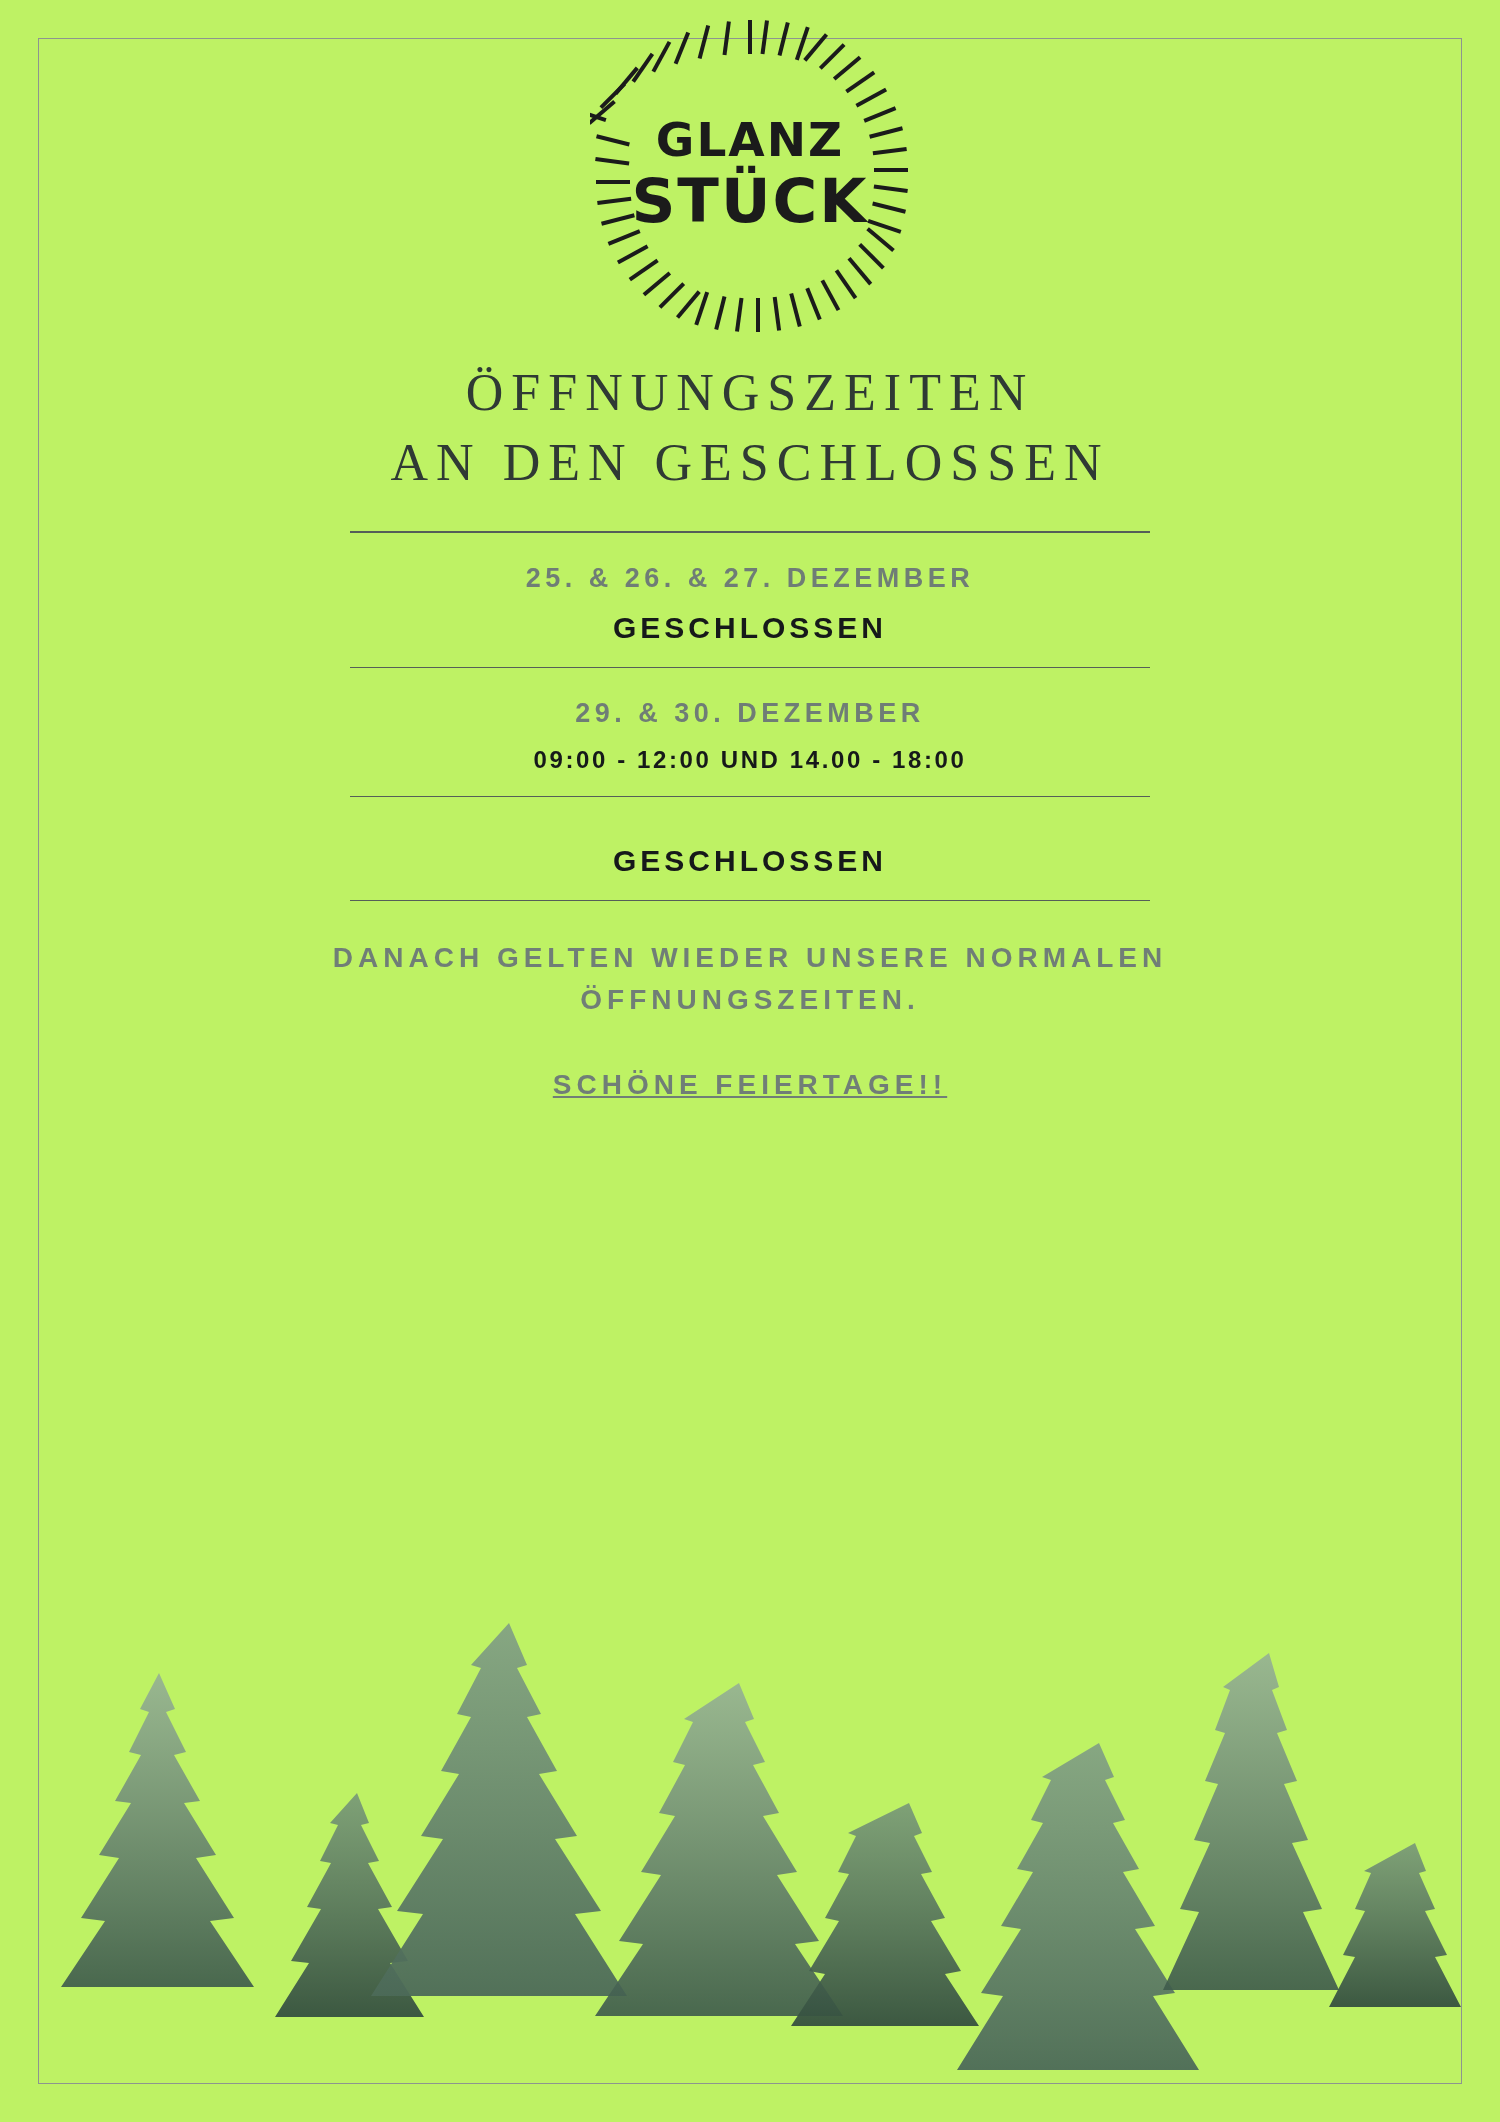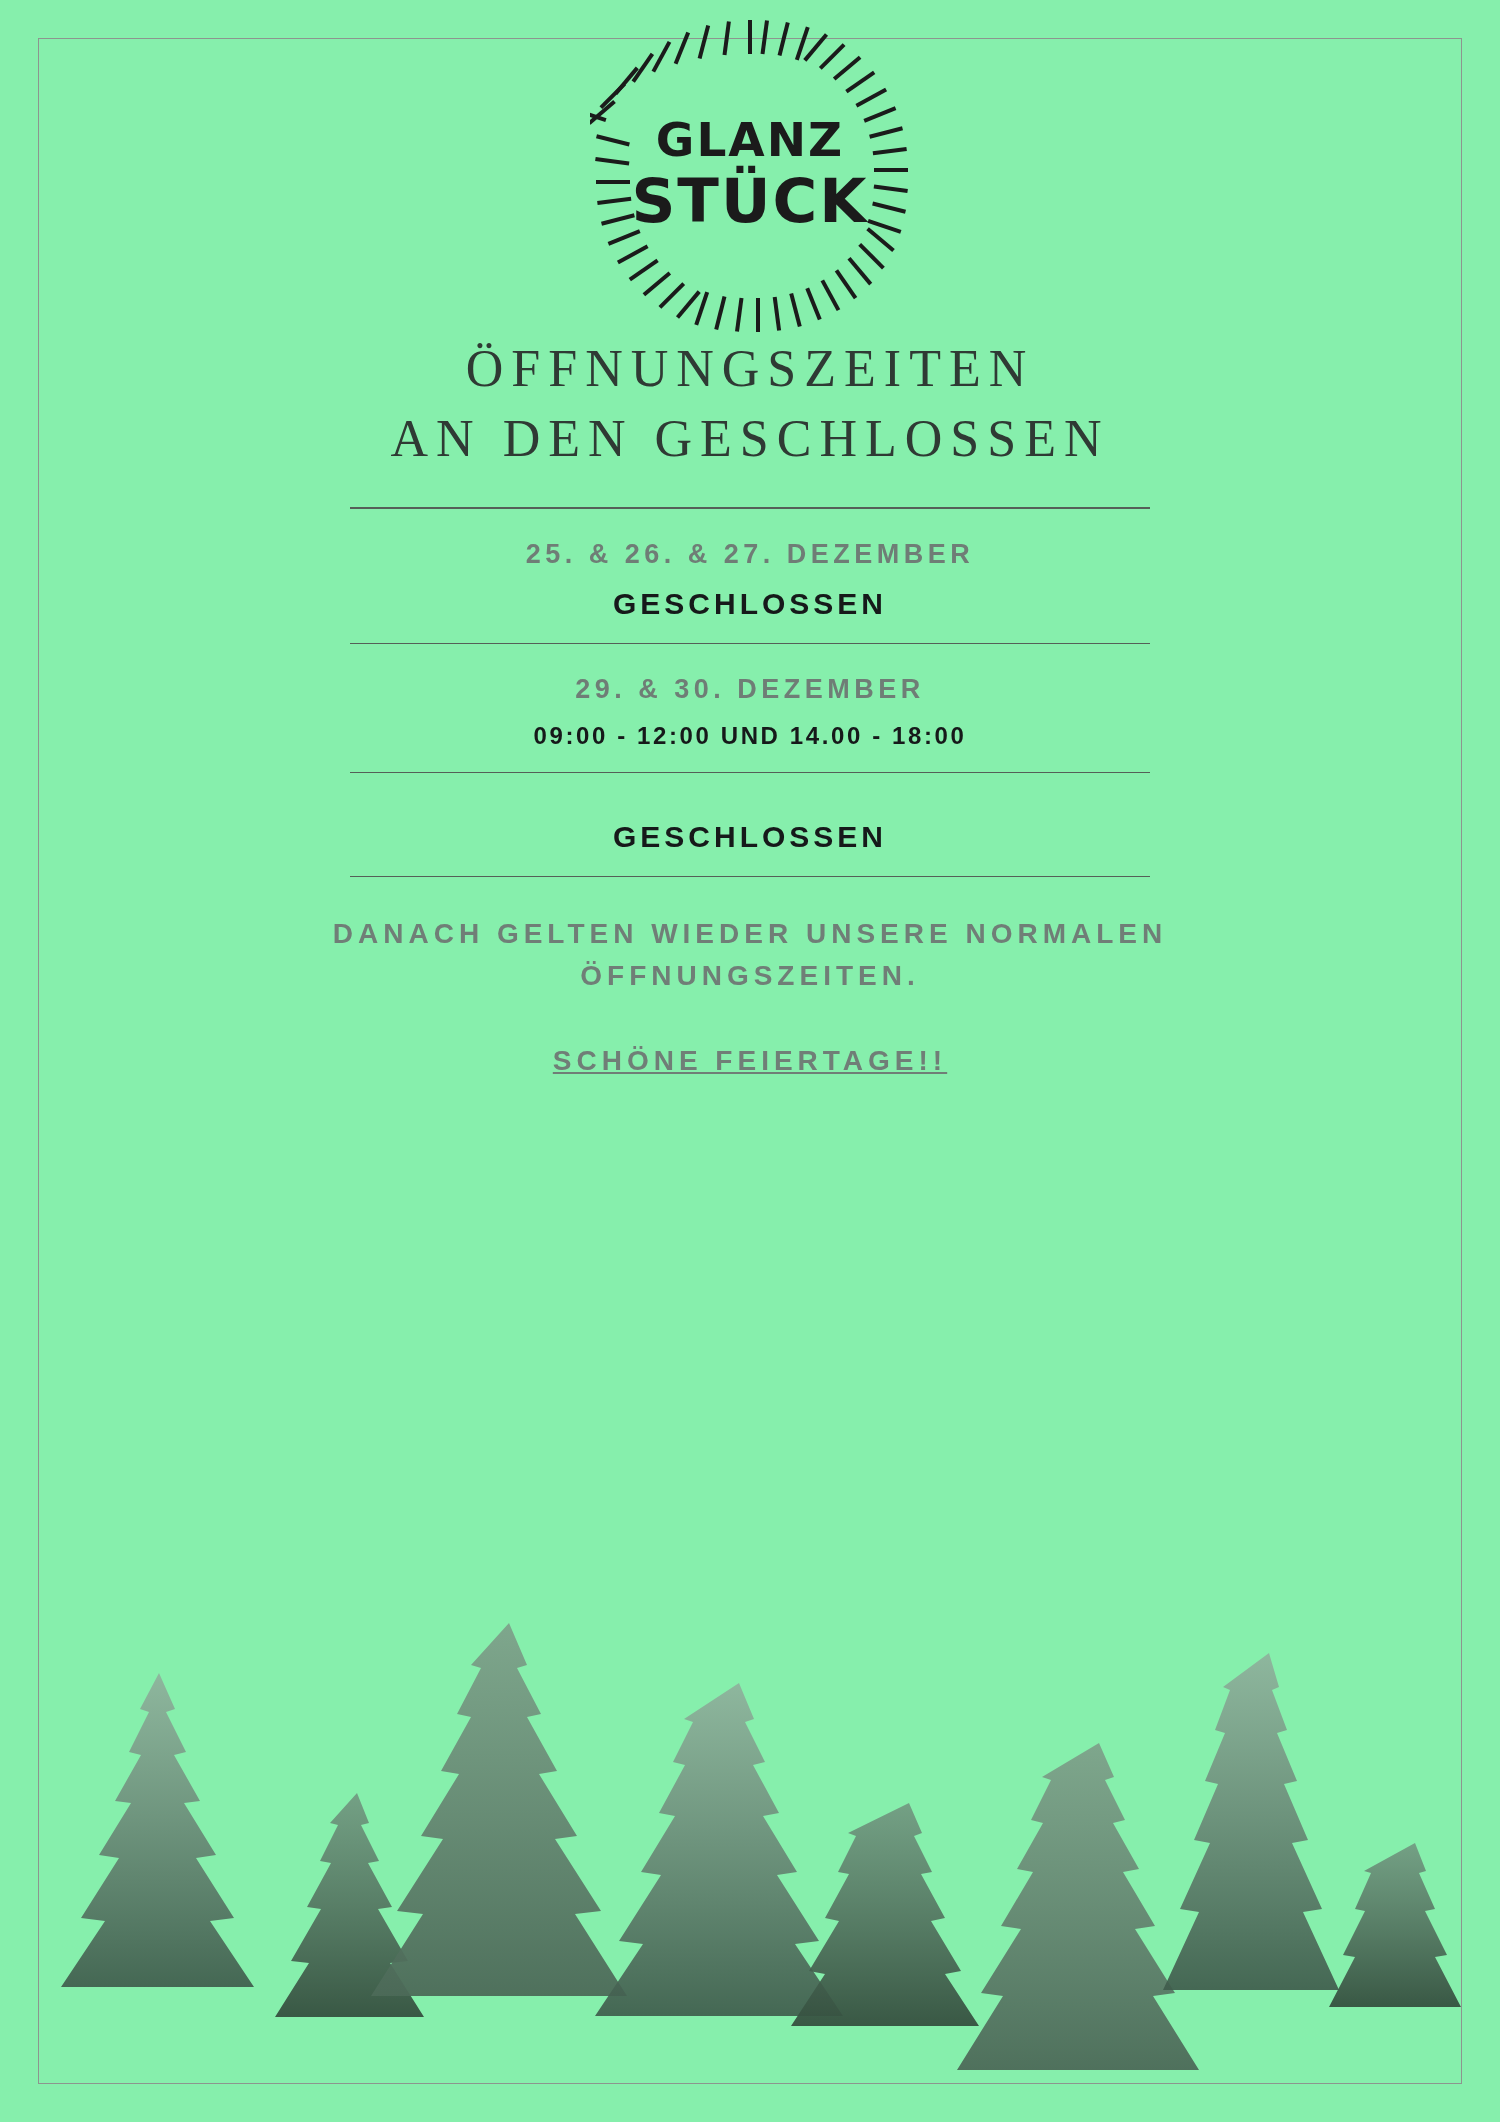--- a/index.html
+++ b/index.html
@@ -11,21 +11,21 @@
     width: 1500px;
     height: 2122px;
     position: relative;
     font-family: "Liberation Sans", sans-serif;
     overflow: hidden;
   }
 
   .poster {
     position: absolute;
     inset: 0;
-    background: #86efac;
+    background: #bef264;
   }
 
   .poster-border {
     position: absolute;
     left: 38px;
     top: 38px;
     right: 38px;
     bottom: 38px;
     border: 1px solid #8d958f;
     box-sizing: border-box;
@@ -64,20 +64,21 @@
     font-weight: bold;
     color: #1b1b1b;
     letter-spacing: 1px;
     line-height: 1.12;
   }
   .logo-line1 { font-size: 47px; letter-spacing: 2px; }
   .logo-line2 { font-size: 61px; letter-spacing: 2px; }
 
   
   .title {
+    margin-top: 24px;
     text-align: center;
     font-family: "Liberation Serif", serif;
     font-size: 52px;
     letter-spacing: 8px;
     color: #2f3a34;
     line-height: 1.34;
     font-weight: normal;
   }
 
   

